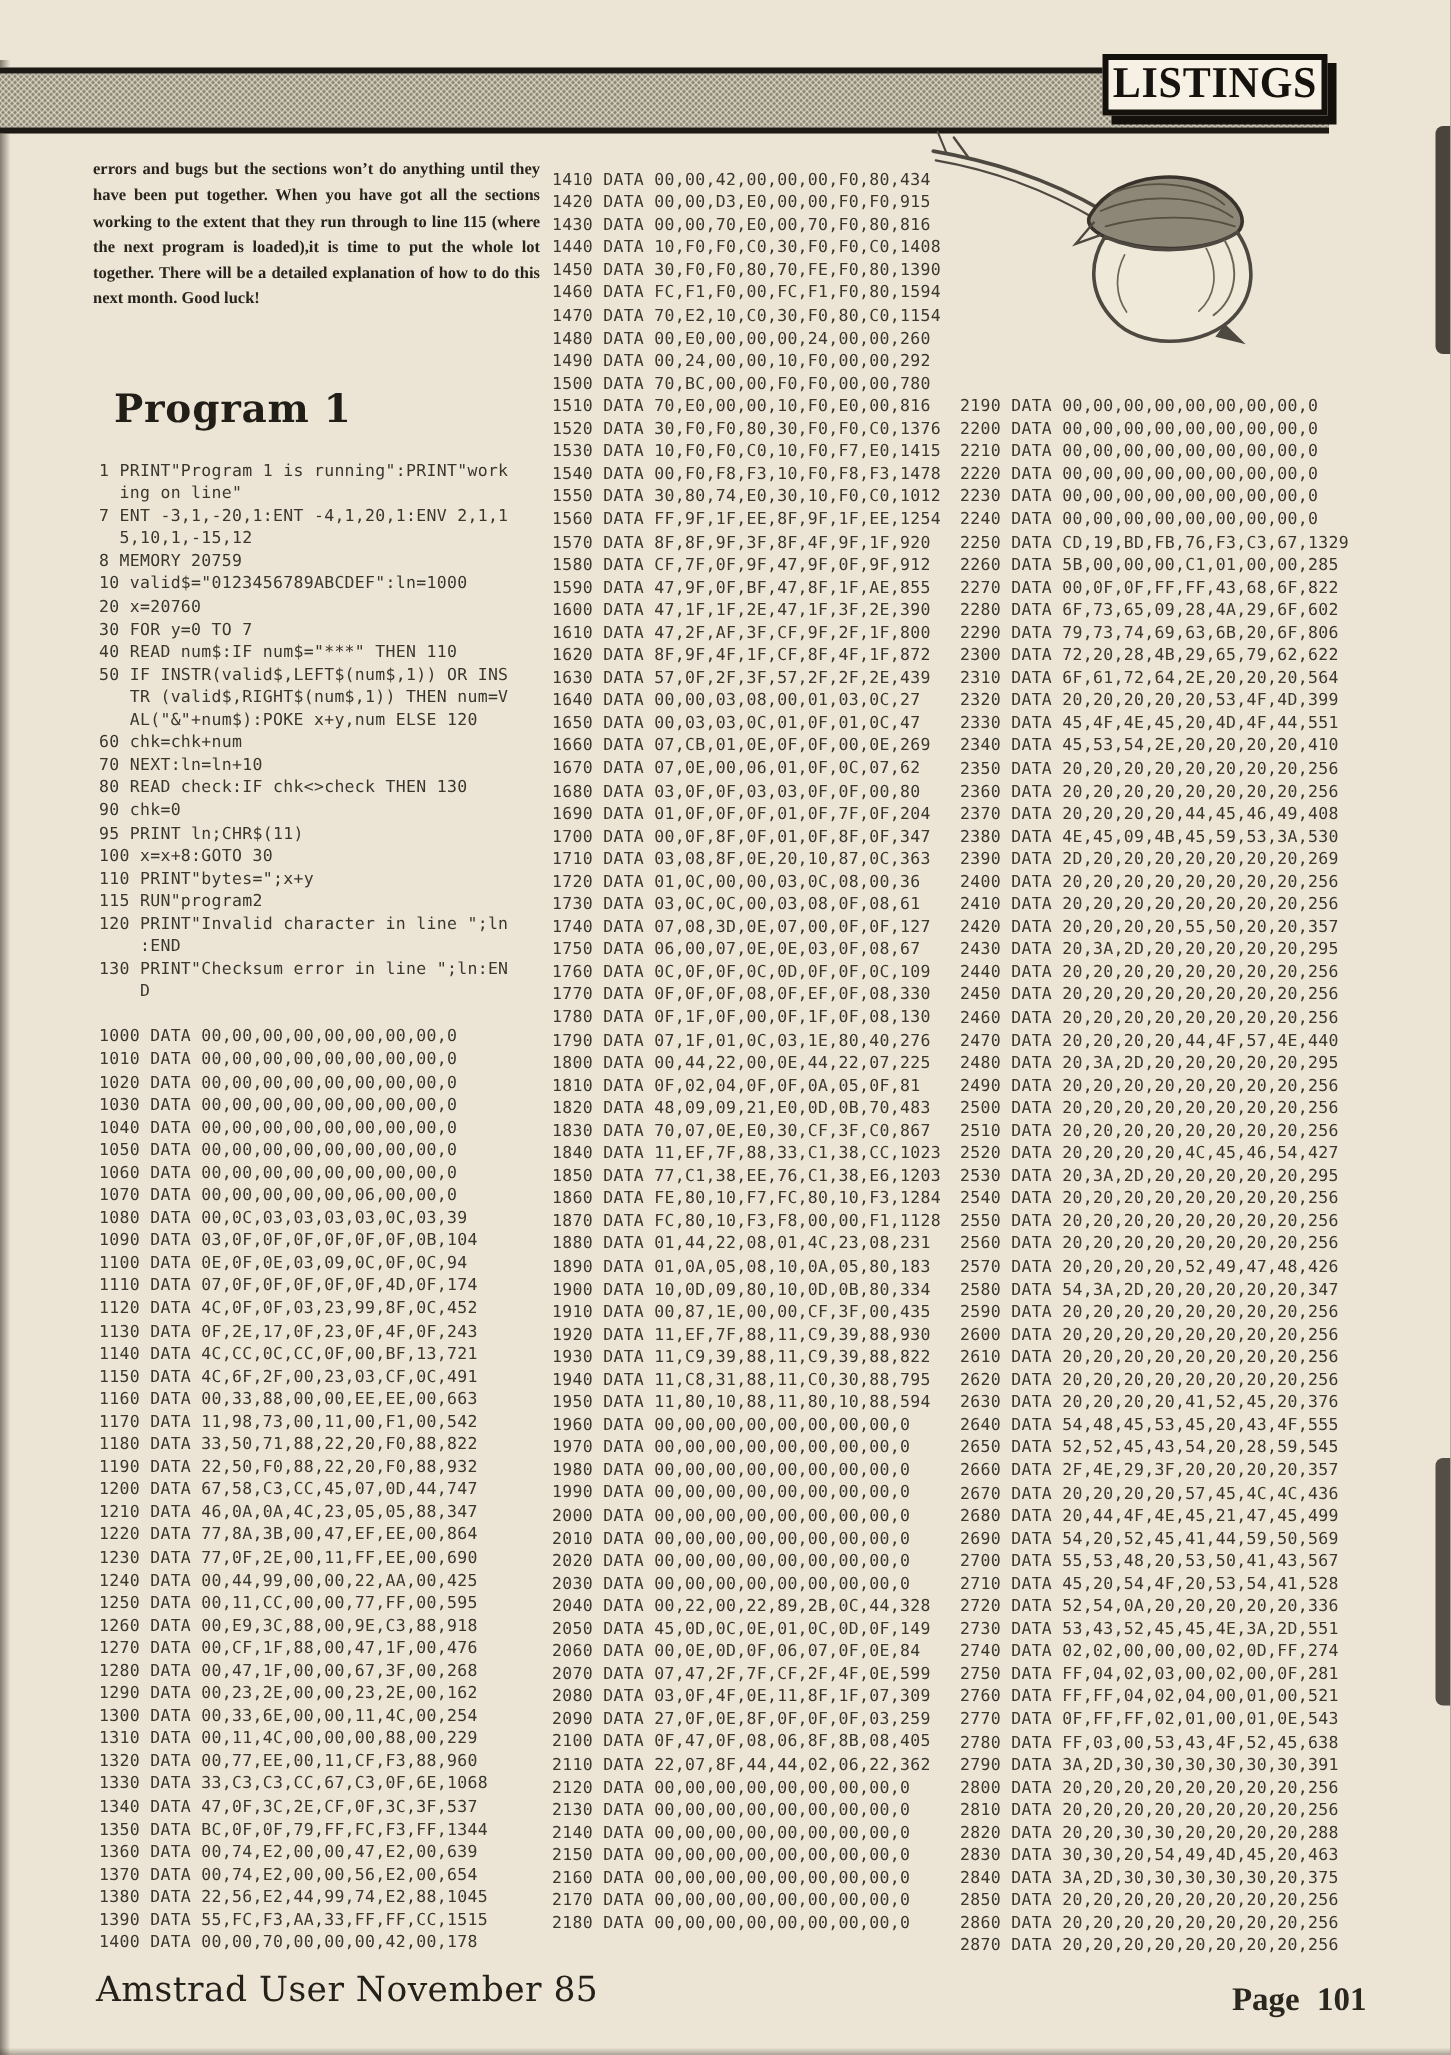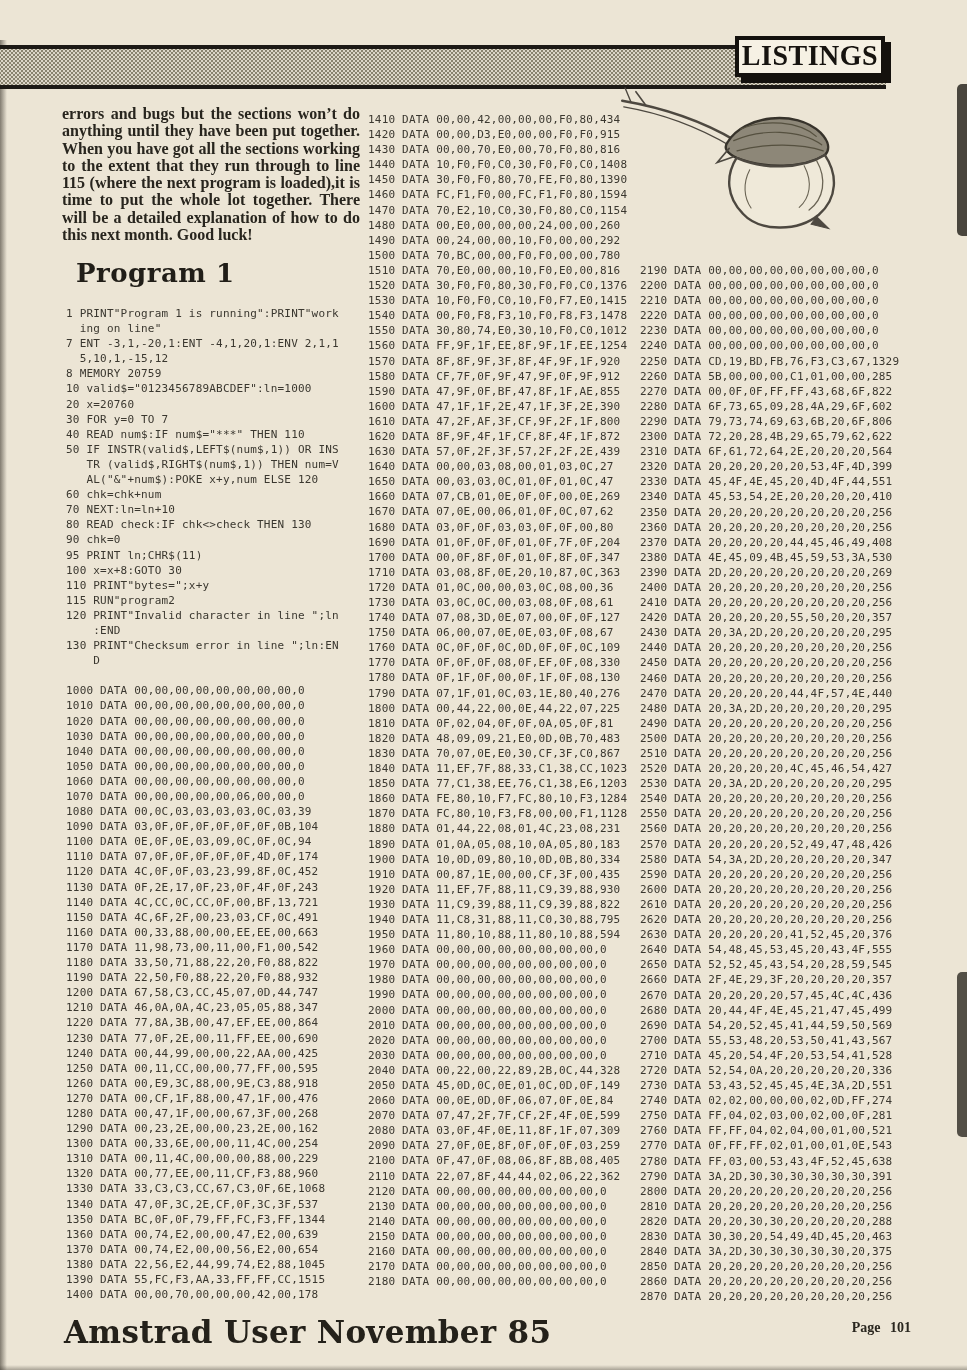--- a/index.html
+++ b/index.html
@@ -44,21 +44,21 @@
     display:flex;align-items:flex-start;justify-content:center;
   }
   .listings-box span{
     font-family:"Liberation Serif",serif;
     font-weight:700;font-size:28px;letter-spacing:.5px;color:#16130f;
     transform:scaleY(1.05);
   }
   
   .intro{
     position:absolute;left:62px;top:105px;width:298px;
-    margin:0;font-size:16px;line-height:17.3px;
+    margin:0;font-size:11px;line-height:17.3px;
     font-weight:600;color:#28251e;text-align:justify;
   }
   
   .prog-heading{
     position:absolute;left:70px;top:252px;margin:6px;
     font-family:"DejaVu Serif","Liberation Serif",serif;
     font-weight:700;font-size:26px;color:#211e18;letter-spacing:.5px;
   }
   
   .code{
@@ -69,25 +69,25 @@
   }
   .col1{left:66px;top:306px;}
   .col2{left:368px;top:112px;}
   .col3{left:640px;top:243px;margin-top:20px;}
   
   .acorn{position:absolute;left:612px;top:86px;width:268px;height:160px;}
   
   .footer-left{
     position:absolute;left:64px;top:1314px;
     font-family:"DejaVu Serif","Liberation Serif",serif;
-    font-weight:700;font-size:31px;color:#24211a;letter-spacing:.3px;
+    font-weight:400;font-size:23px;color:#24211a;letter-spacing:.3px;
   }
   .footer-right{
     position:absolute;right:56px;top:1320px;
-    font-weight:600;font-size:14px;color:#2a271f;
+    font-weight:600;font-size:22px;color:#2a271f;
     word-spacing:6px;
   }
 </style>
 </head>
 <body>
 
 <div class="page">
 
   <div class="edge-left"></div>
   <div class="edge-right-top"></div>

